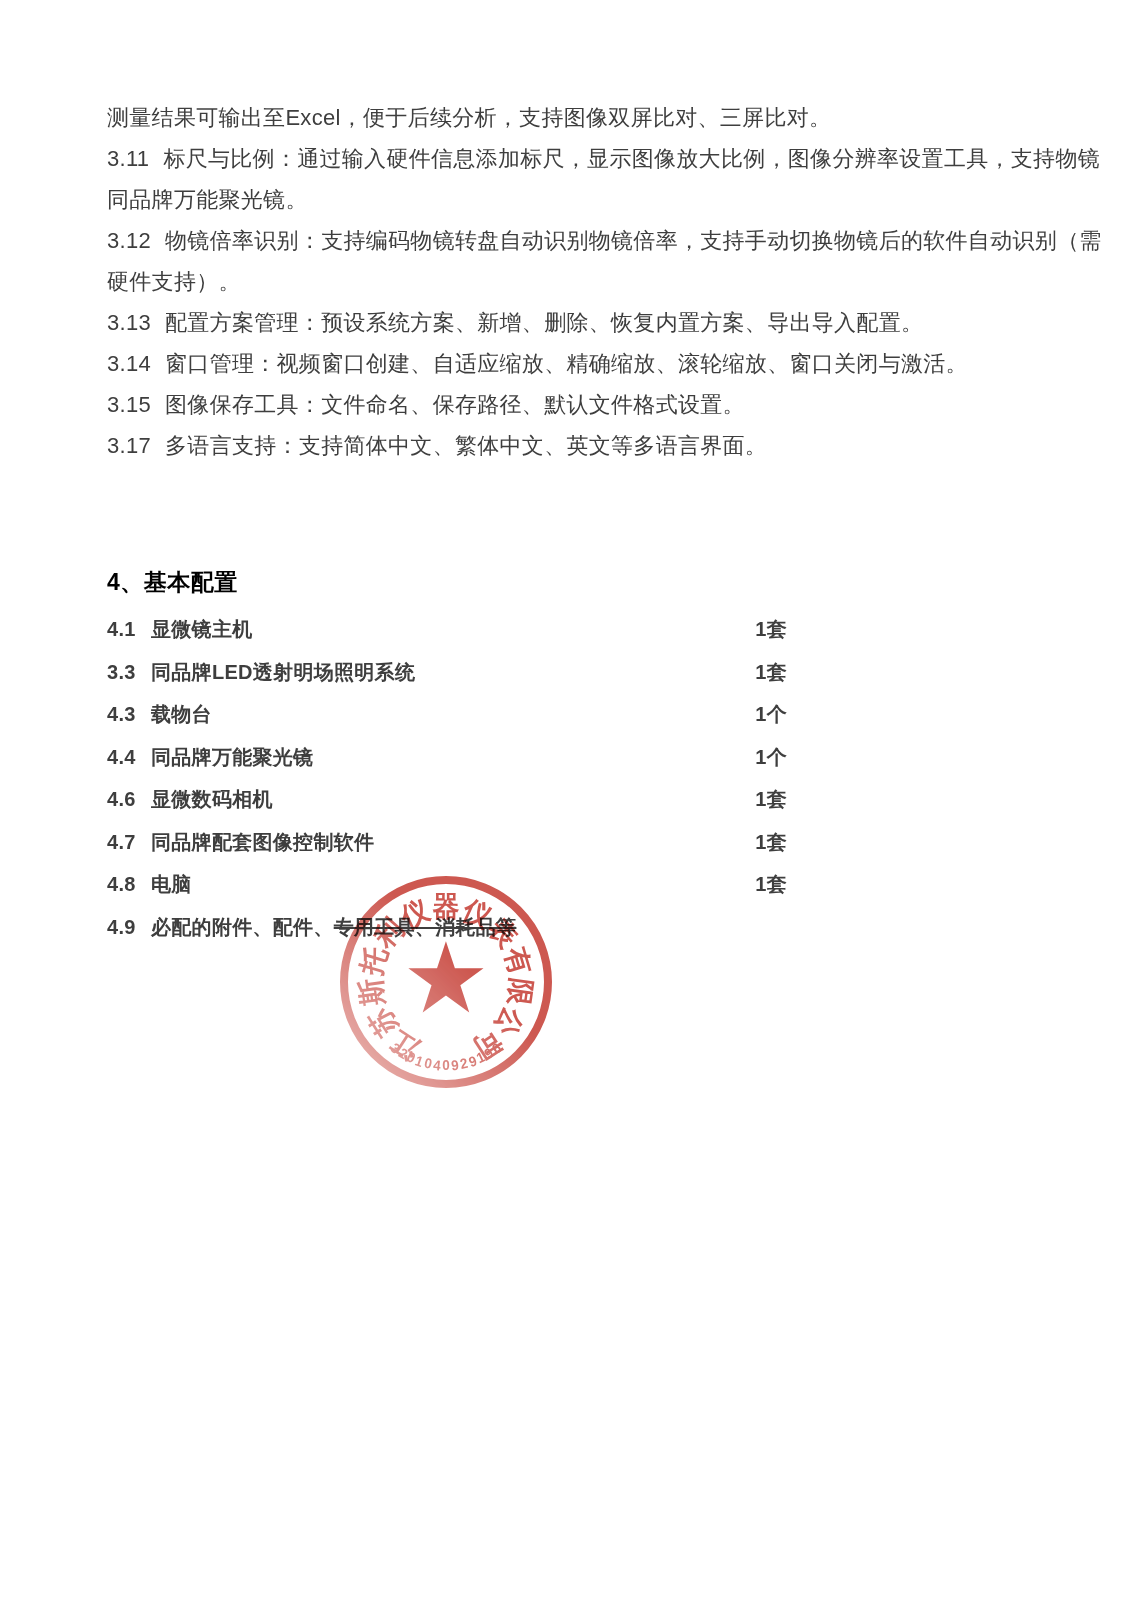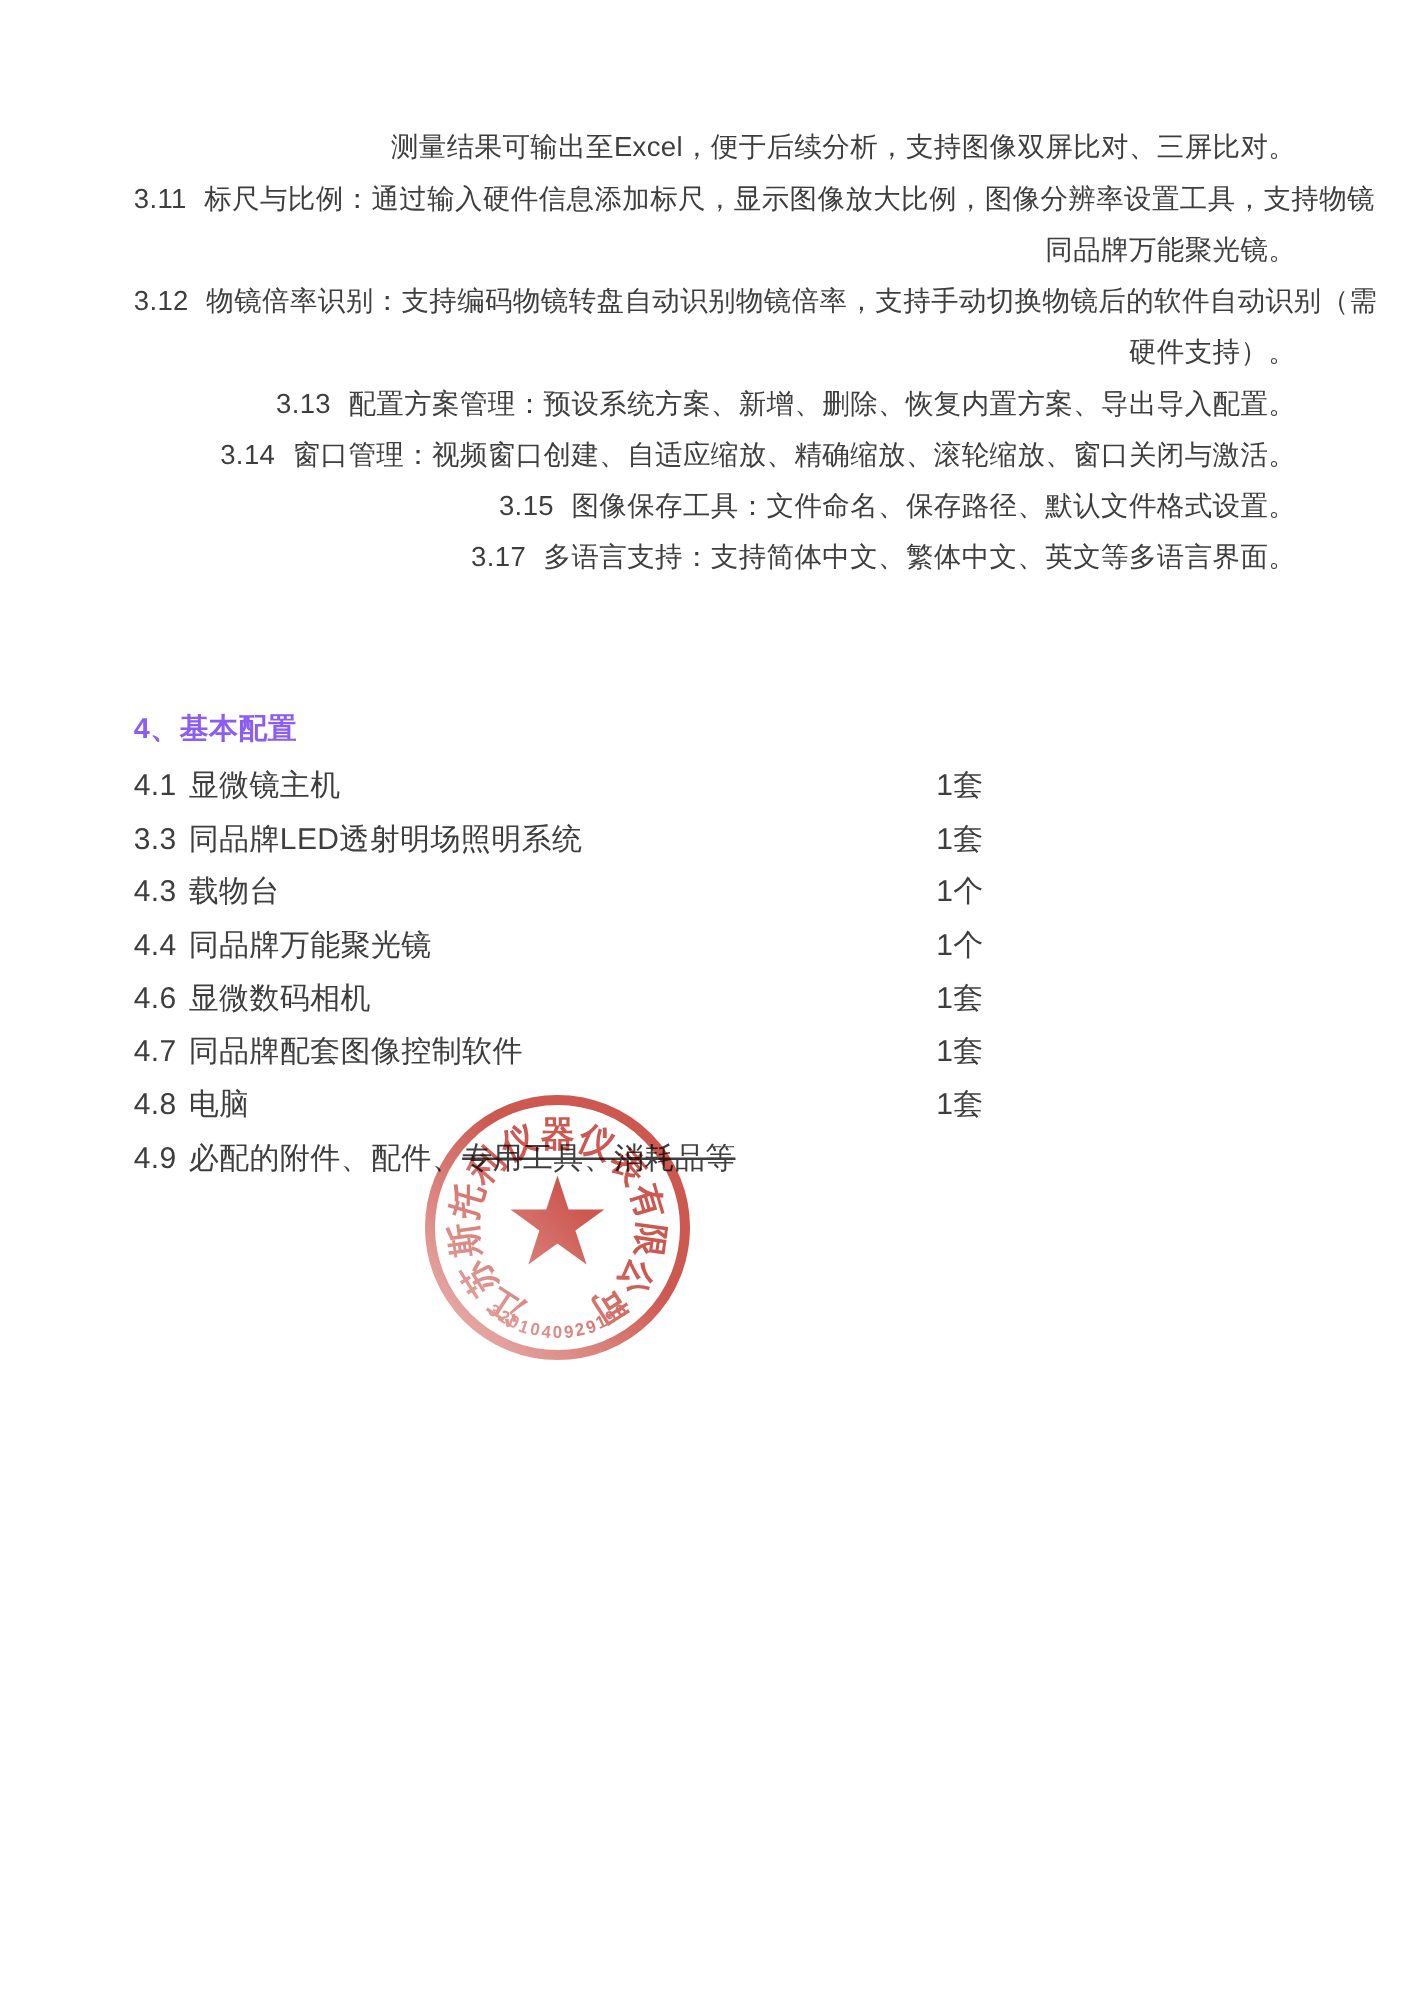--- a/index.html
+++ b/index.html
@@ -9,31 +9,30 @@
     background:#ffffff;
     font-family:"Liberation Sans","DejaVu Sans",sans-serif;
     color:#3e3e3e;
     position:relative;
     overflow:hidden;
   }
   
   .sec3{
     position:absolute;left:107px;top:97px;width:930px;
     font-size:22px;
-    text-align:right;
   }
   .sec3 p{margin:0;line-height:41px;white-space:nowrap;letter-spacing:.3px;}
   .lnum{margin-right:14px;}
   .lnum:empty{margin-right:0;}
   
   .heading{
     position:absolute;left:107px;top:567px;
-    font-size:23px;font-weight:bold;color:#8b5cf6;letter-spacing:.5px;
+    font-size:23px;font-weight:bold;color:#000000;letter-spacing:.5px;
   }
-  .sec4{position:absolute;left:107px;top:608px;width:930px;font-size:24px;}
+  .sec4{position:absolute;left:107px;top:608px;width:930px;font-size:20px;font-weight:bold;}
   .row{position:relative;height:42.5px;line-height:42.5px;white-space:nowrap;letter-spacing:.3px;}
   .inum{display:inline-block;width:44px;}
   .qty{position:absolute;left:520px;top:0;width:160px;text-align:right;}
   .struck{text-decoration:line-through;text-decoration-thickness:1.5px;}
   
   :root{--seal-color:#c43a31;}
   .seal{
     position:absolute;left:340px;top:876px;width:212px;height:212px;
     opacity:.85;mix-blend-mode:multiply;
     -webkit-mask-image:linear-gradient(45deg,rgba(0,0,0,.38) 0%,#000 58%);

